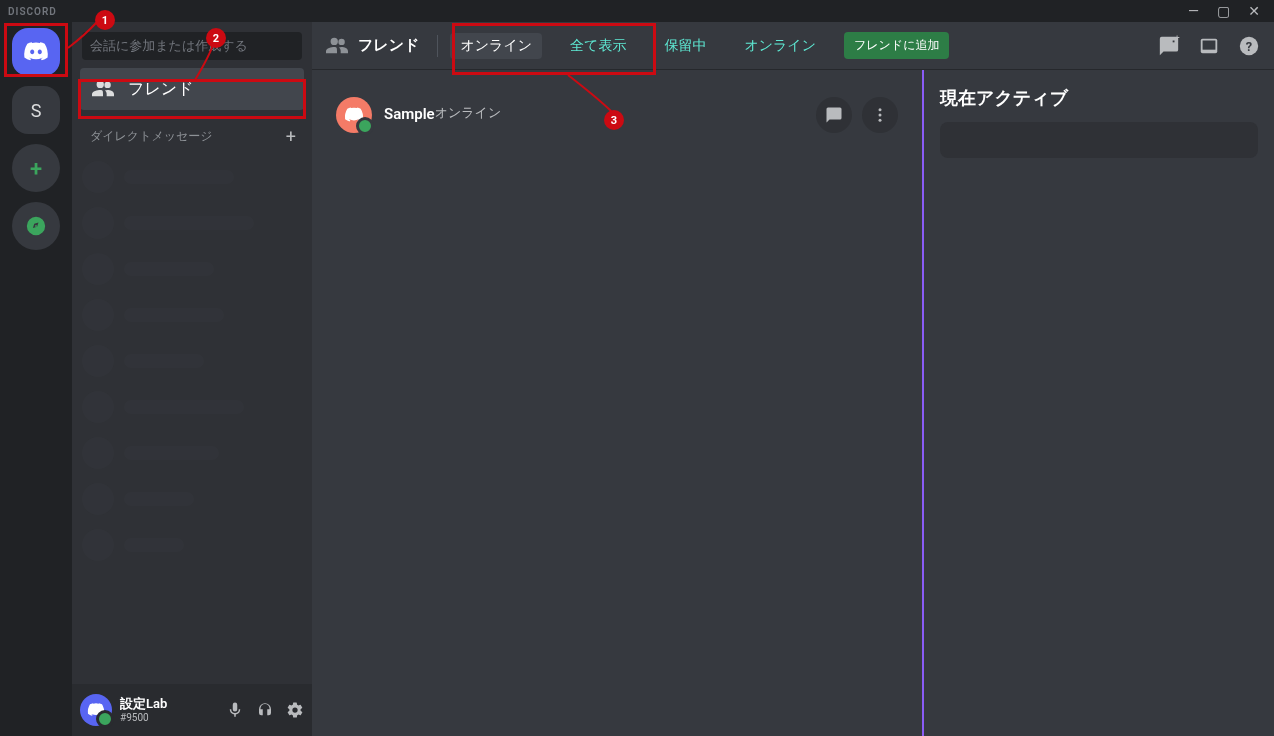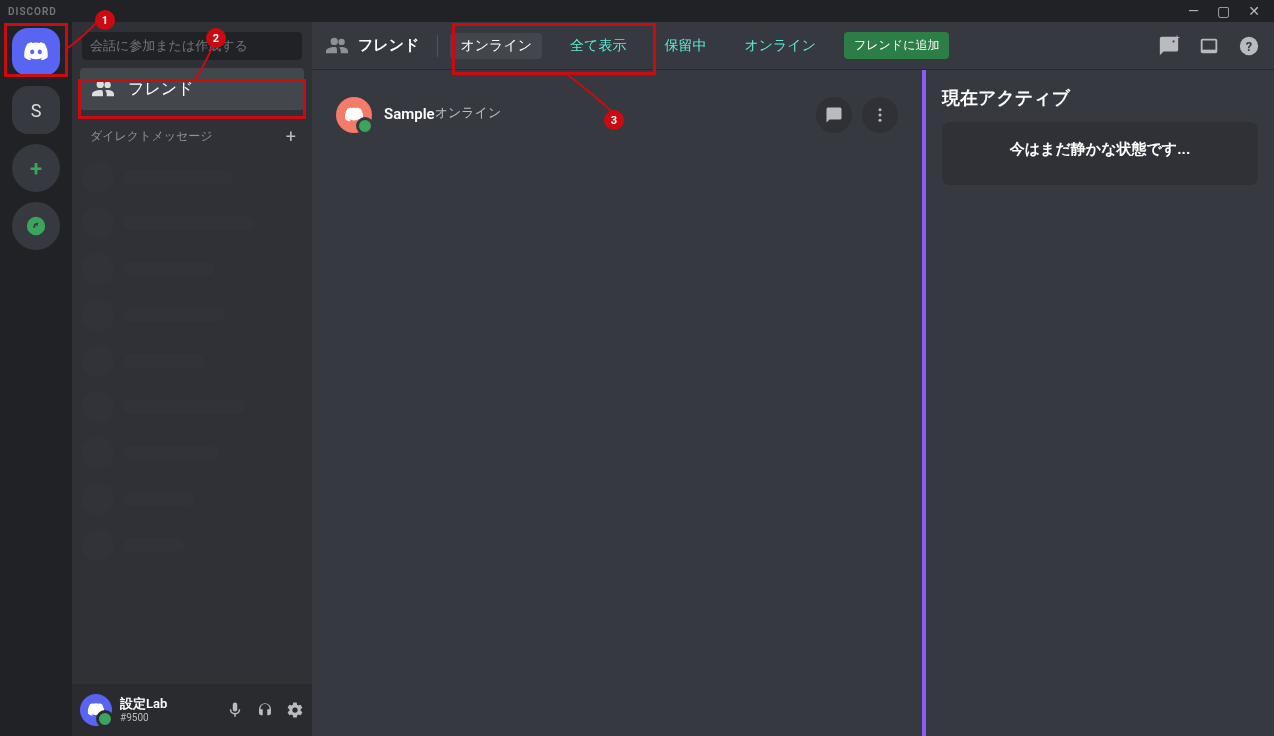--- a/index.html
+++ b/index.html
@@ -61,21 +61,21 @@
 .friend-row { display: flex; align-items: center; height: 56px; padding: 0 10px; border-top: 1px solid #40444b00; gap: 12px; }
 .friend-av { width: 36px; height: 36px; border-radius: 50%; background: #f47b67; position: relative; display:flex; align-items:center; justify-content:center; }
 .friend-av::after { content:""; position:absolute; right:-2px; bottom:-2px; width:12px; height:12px; border-radius:50%; background:#3ba55d; border:3px solid #36393f; }
 .friend-meta { display: flex; flex-direction: row; line-height: 1.25; }
 .friend-meta .n { color: #fff; font-weight: 600; font-size: 15px; }
 .friend-meta .s { color: #b9bbbe; font-size: 13px; }
 .friend-actions { margin-left: auto; display: flex; gap: 10px; }
 .act-btn { width: 36px; height: 36px; border-radius: 50%; background: #2f3136; display:flex; align-items:center; justify-content:center; cursor:pointer; }
 .act-btn svg { width:18px; height:18px; fill:#b9bbbe; }
 
-.now-playing { width: 352px; border-left: 4px solid #8b5cf6; padding: 16px; }
+.now-playing { width: 352px; border-left: 2px solid #8b5cf6; padding: 16px; }
 .np-title { font-size: 18px; color: #fff; font-weight: 700; margin-bottom: 12px; }
 .np-card { background: #2f3136; border-radius: 8px; padding: 18px; text-align: center; }
 .np-card .h { color: #fff; font-weight: 700; font-size: 15px; margin-bottom: 8px; }
 .np-card .p { color: #b9bbbe; font-size: 13px; line-height: 1.5; }
 
 
 .anno-box { position: absolute; border: 3px solid #cc0a12; pointer-events: none; z-index: 100; }
 .anno-badge { position: absolute; width: 20px; height: 20px; border-radius: 50%; background: #cc0a12; color: #fff; font-size: 11px; font-weight: 700; display:flex; align-items:center; justify-content:center; z-index: 102; pointer-events:none; }
 .anno-line { position: absolute; stroke: #cc0a12; stroke-width: 2; fill: none; z-index: 101; pointer-events:none; }
 
@@ -249,21 +249,20 @@
                   <circle cx="12" cy="19" r="2"></circle>
                 </svg>
             </div>
           </div>
         </div>
       </div>
 
       <div class="now-playing">
         <div class="np-title">現在アクティブ</div>
         <div class="np-card">
-          <div class="h">今はまだ静かな状態です...</div>
         </div>
       </div>
     </div>
   </div>
 </div>
 
 <div class="anno-box" style="left:4px; top:23px; width:64px; height:54px;"></div>
 <div class="anno-badge" style="left:95px; top:10px;">1</div>
 <svg class="anno-line" style="left:0;top:0;position:absolute;width:1274px;height:736px;">
   <path d="M68 48 Q 85 35 97 22"></path>

